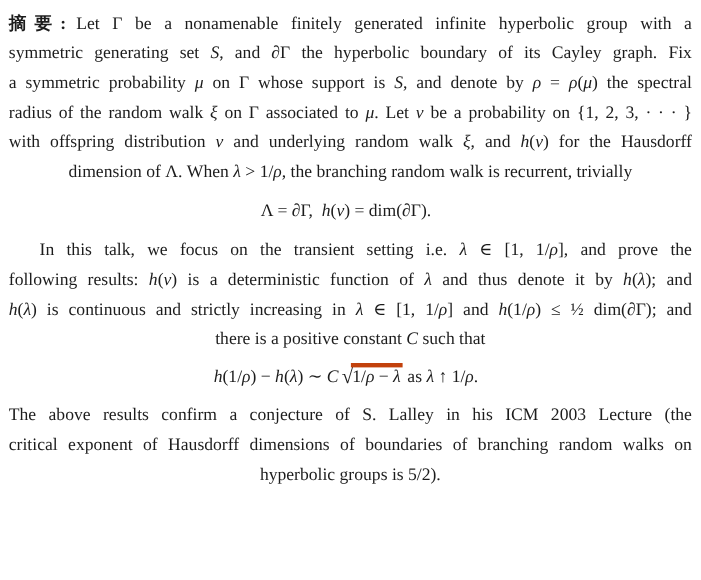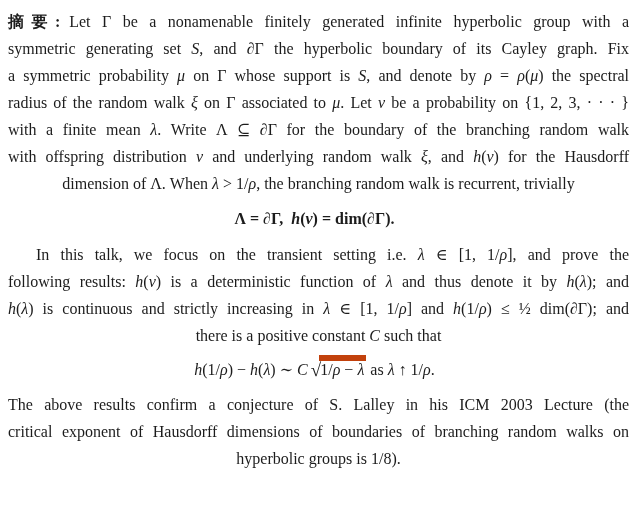--- a/index.html
+++ b/index.html
@@ -33,45 +33,44 @@
   }
   .line.ind { padding-left: 28px; box-sizing: border-box; }
   .cjk-bold {
     font-weight: bold;
     margin-right: 9px;
   }
   .equation {
     text-align: center;
     line-height: 26px;
   }
-  .equation.eq1 { margin: 9px 0 9px 0; height: 26px; font-weight: bold; }
+  .equation.eq1 { margin: 9px 0 9px 0; height: 26px; }
   .equation.eq2 { margin: 6px 0 6px 0; height: 30px; line-height: 30px; }
   .radical {
     font-size: 19px;
     vertical-align: -1px;
     margin-left: 3px;
   }
   .radicand {
-    border-top: 6px solid #c2410c;
+    border-top: 4px solid #c2410c;
     padding: 0 2px 0 1px;
     margin-left: -2px;
   }
   i { font-style: italic; }
 </style>
 </head>
 <body>
 
 <div class="page">
 
   <div class="para">
     <div class="line j"><span class="cjk-bold">摘要:</span><span>Let Γ be a nonamenable finitely generated infinite hyperbolic group with a</span></div>
     <div class="line j">symmetric generating set <i>S</i>, and ∂Γ the hyperbolic boundary of its Cayley graph. Fix</div>
     <div class="line j">a symmetric probability <i>μ</i> on Γ whose support is <i>S</i>, and denote by <i>ρ</i> = <i>ρ</i>(<i>μ</i>) the spectral</div>
     <div class="line j">radius of the random walk <i>ξ</i> on Γ associated to <i>μ</i>. Let <i>ν</i> be a probability on {1, 2, 3, · · · }</div>
-    <div class="line j">with a finite mean <i>λ</i>. Write Λ ⊆ ∂Γ for the boundary of the branching random walk</div>
     <div class="line j">with offspring distribution <i>ν</i> and underlying random walk <i>ξ</i>, and <i>h</i>(<i>ν</i>) for the Hausdorff</div>
     <div class="line">dimension of Λ. When <i>λ</i> &gt; 1/<i>ρ</i>, the branching random walk is recurrent, trivially</div>
   </div>
 
   <div class="equation eq1">
     <span>Λ = ∂Γ, <i>h</i>(<i>ν</i>) = dim(∂Γ).</span>
   </div>
 
   <div class="para">
     <div class="line j ind">In this talk, we focus on the transient setting i.e. <i>λ</i> ∈ [1, 1/<i>ρ</i>], and prove the</div>
@@ -80,17 +79,17 @@
     <div class="line">there is a positive constant <i>C</i> such that</div>
   </div>
 
   <div class="equation eq2">
     <span><i>h</i>(1/<i>ρ</i>) − <i>h</i>(<i>λ</i>) ∼ <i>C</i></span><span class="radical">√</span><span class="radicand">1/<i>ρ</i> − <i>λ</i></span><span> as <i>λ</i> ↑ 1/<i>ρ</i>.</span>
   </div>
 
   <div class="para">
     <div class="line j">The above results confirm a conjecture of S. Lalley in his ICM 2003 Lecture (the</div>
     <div class="line j">critical exponent of Hausdorff dimensions of boundaries of branching random walks on</div>
-    <div class="line">hyperbolic groups is 1/8).</div>
+    <div class="line">hyperbolic groups is 5/2).</div>
   </div>
 
 
 </div>
 
 </body></html>

